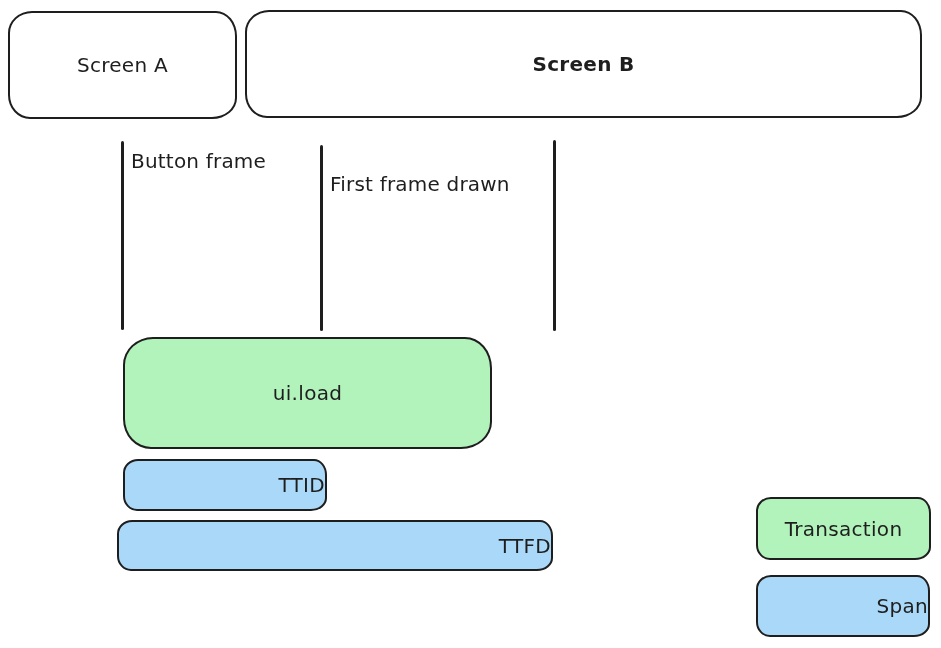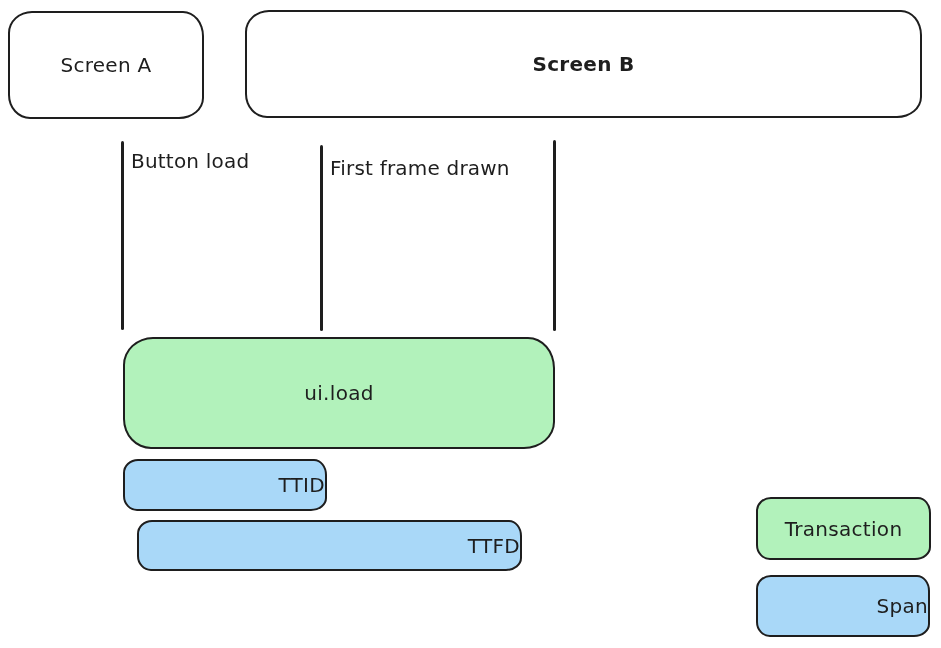--- a/index.html
+++ b/index.html
@@ -29,71 +29,71 @@
     font-size: 20px;
     color: #1e1e1e;
     letter-spacing: 0.3px;
     white-space: nowrap;
   }
   
   .sketch-lg { border-radius: 30px 27px 31px 28px / 28px 31px 27px 30px; }
   .sketch-md { border-radius: 24px 21px 25px 22px / 22px 25px 21px 24px; }
   .sketch-sm { border-radius: 15px 13px 16px 14px / 14px 16px 13px 15px; }
 
-  .screen-a { left: 8px;   top: 11px; width: 196px; height: 108px; }
+  .screen-a { left: 8px;   top: 11px; width: 229px; height: 108px; }
   .screen-b { left: 245px; top: 10px; width: 677px; height: 108px; font-weight: bold; }
 
   .marker-line {
     position: absolute;
     width: 3px;
     background: #1e1e1e;
     border-radius: 2px;
   }
   .line-1 { left: 121px; top: 141px; height: 189px; }
   .line-2 { left: 320px; top: 145px; height: 186px; }
   .line-3 { left: 553px; top: 140px; height: 191px; }
 
   .marker-label {
     position: absolute;
     font-size: 20px;
     color: #1e1e1e;
     letter-spacing: 0.2px;
     white-space: nowrap;
   }
   .mlabel-1 { left: 131px; top: 149px; }
-  .mlabel-2 { left: 330px; top: 156px; }
+  .mlabel-2 { left: 330px; top: 172px; }
   .mlabel-3 { left: 561px; top: 151px; }
 
   .bar-transaction { background: #b2f2bb; }
   .bar-span       { background: #a9d8f8; justify-content: flex-end; }
 
-  .ui-load { left: 123px; top: 337px; width: 432px; height: 112px; }
+  .ui-load { left: 123px; top: 337px; width: 369px; height: 112px; }
   .ttid    { left: 123px; top: 459px; width: 204px; height: 52px;  }
-  .ttfd    { left: 137px; top: 520px; width: 385px; height: 51px;  }
+  .ttfd    { left: 117px; top: 520px; width: 436px; height: 51px;  }
 
   .legend-transaction { left: 756px; top: 497px; width: 175px; height: 63px; }
   .legend-span        { left: 756px; top: 575px; width: 174px; height: 62px; }
 </style>
 </head>
 <body>
 
 <div class="canvas">
 
   <div class="shape sketch-md screen-a">
     <span class="label">Screen A</span>
   </div>
   <div class="shape sketch-md screen-b">
     <span class="label">Screen B</span>
   </div>
 
   <div class="marker-line line-1"></div>
   <div class="marker-line line-2"></div>
   <div class="marker-line line-3"></div>
 
-  <div class="marker-label mlabel-1">Button load</div>
+  <div class="marker-label mlabel-1">Button frame</div>
   <div class="marker-label mlabel-2">First frame drawn</div>
 
   <div class="shape sketch-lg bar-transaction ui-load">
     <span class="label">ui.load</span>
   </div>
   <div class="shape sketch-sm bar-span ttid">
     <span class="label">TTID</span>
   </div>
   <div class="shape sketch-sm bar-span ttfd">
     <span class="label">TTFD</span>

